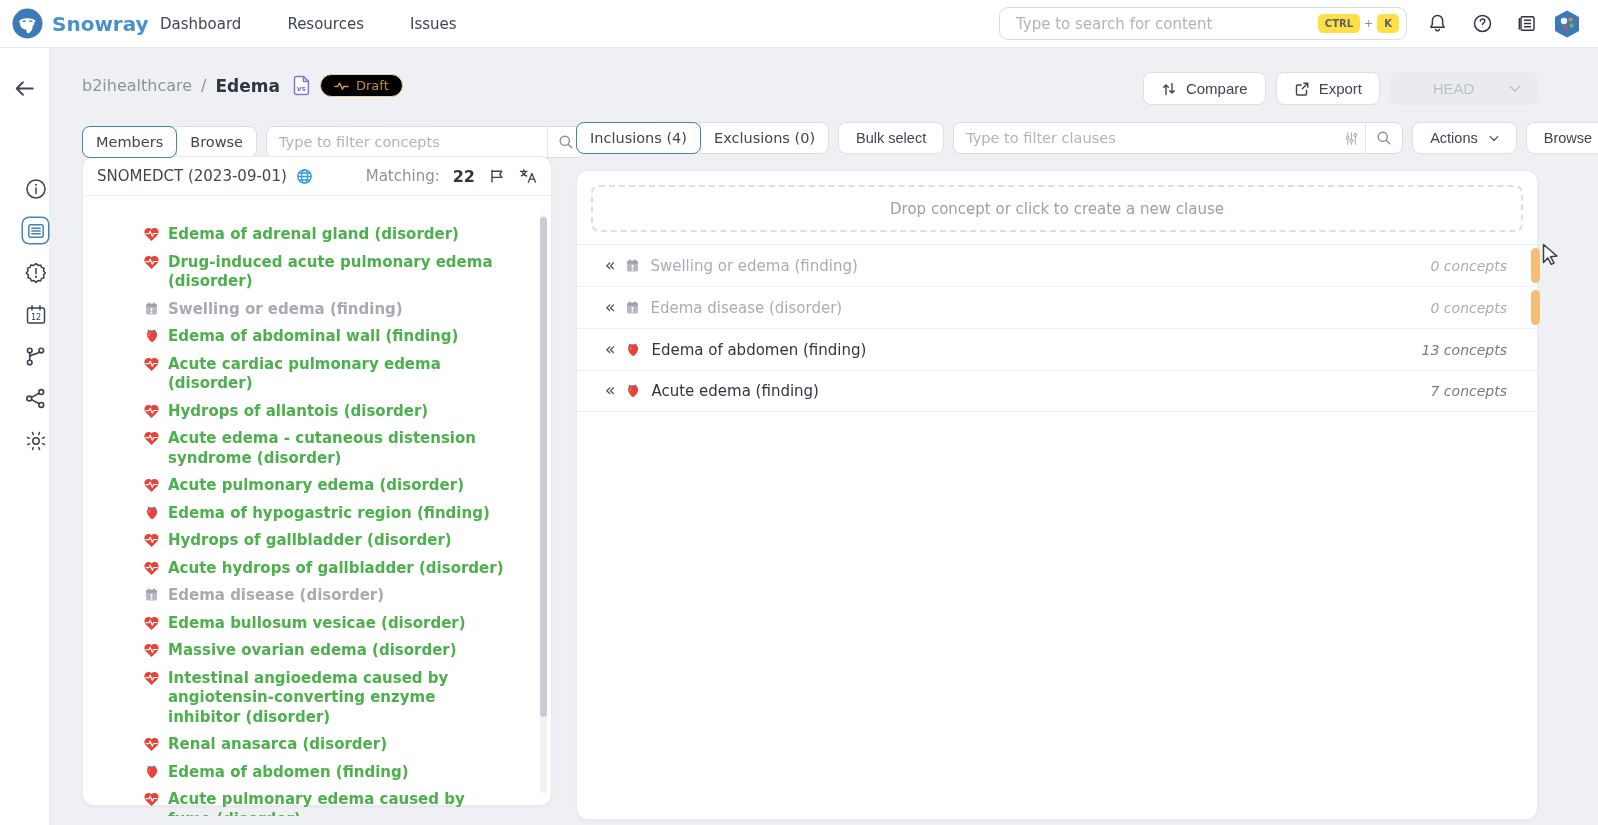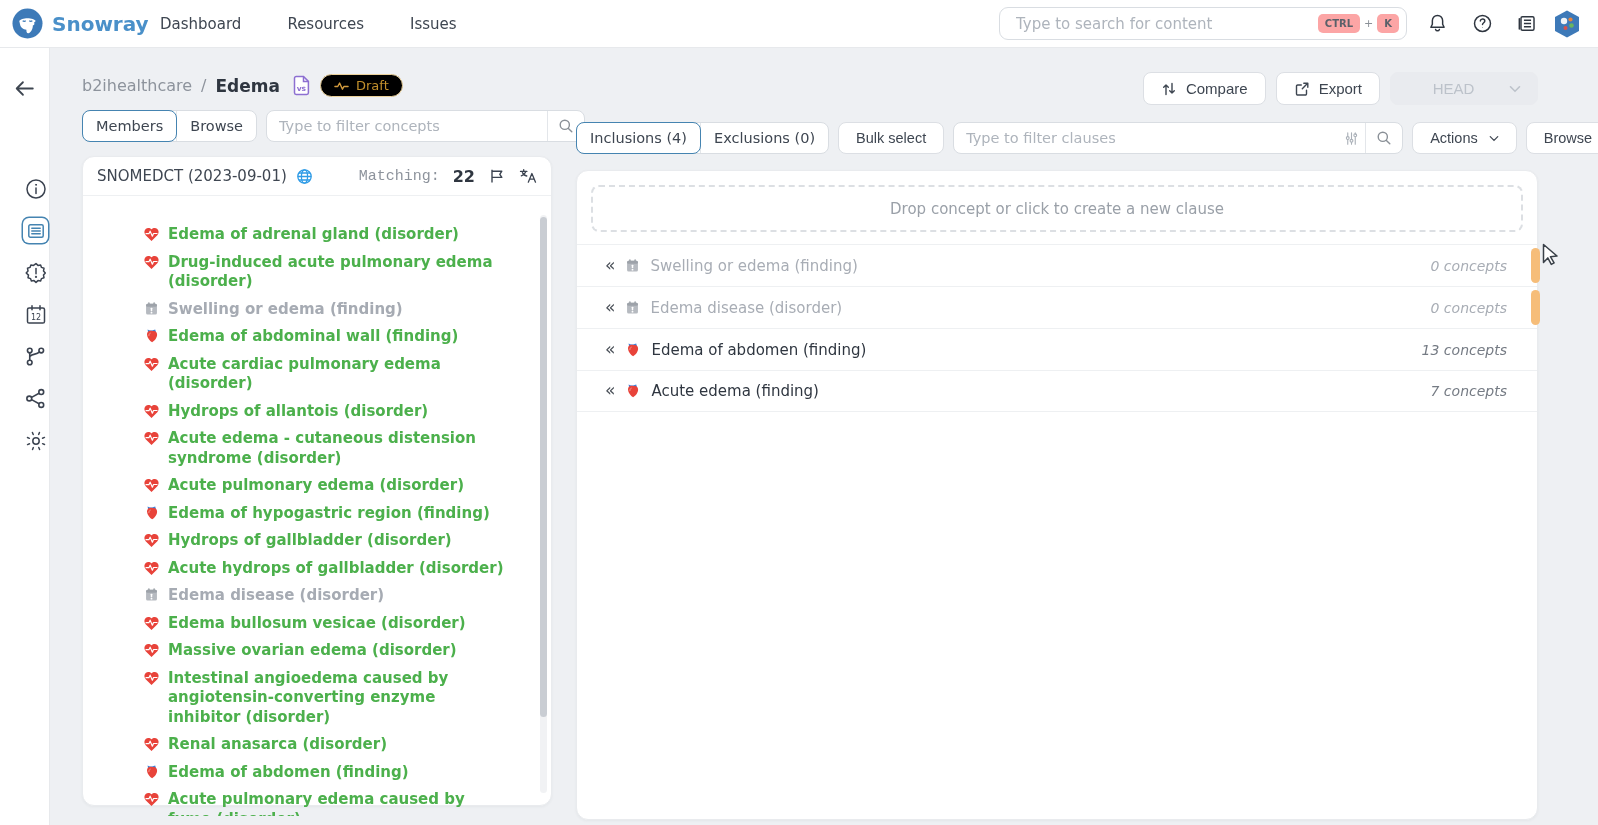--- a/index.html
+++ b/index.html
@@ -17,21 +17,21 @@
     border-bottom:1px solid #e7e9ec; display:flex; align-items:center; z-index:10; }
   .brand { display:flex; align-items:center; gap:9px; padding-left:12px; min-width:150px; }
   .brand-name { font-size:20px; color:#4a90c9; font-weight:600; }
   .nav-links { display:flex; gap:46px; margin-left:10px; font-size:15px; color:#3e4651; }
   .nav-link { cursor:pointer; }
   .nav-search { margin-left:auto; width:408px; height:33px; border:1px solid #d9dde2; border-radius:9px;
     display:flex; align-items:center; padding:0 7px 0 14px; background:#fff; }
   .nav-search .ph { flex:1; color:#aeb4bc; font-size:15px; border:0; outline:0; background:transparent;
     font-family:inherit; }
   .nav-search .ph::placeholder { color:#aeb4bc; }
-  .key-pill { background:#fca5a5; border-radius:5px; font-size:10px; font-weight:700; color:#5a6069;
+  .key-pill { background:#fde047; border-radius:5px; font-size:10px; font-weight:700; color:#5a6069;
     padding:4px 7px; }
   .plus-sign { font-size:11px; color:#8a9097; margin:0 4px; }
   .nav-icons { display:flex; align-items:center; gap:24px; margin:0 14px 0 20px; color:#2f3640; }
   .nav-icons .icn { cursor:pointer; }
 
   
   .rail { position:absolute; top:48px; left:0; width:50px; bottom:0; background:#fff;
     border-right:1px solid #e7e9ec; z-index:5; }
   .rail-back { position:absolute; top:28px; left:12px; cursor:pointer; color:#3e4651; }
   .rail-items { position:absolute; top:128px; left:0; width:71px; display:flex; flex-direction:column;
@@ -47,21 +47,21 @@
   .crumb-org, .crumb-sep { color:#8d939c; }
   .crumb-res { color:#2f3640; font-size:17px; font-weight:600; }
   .draft-pill { display:flex; align-items:center; gap:7px; border:1px solid #ecd29b; background:#000000;
     color:#c18f2c; border-radius:13px; padding:3px 13px; font-size:13px; }
   .top-actions { position:absolute; right:60px; top:24px; display:flex; gap:10px; }
   .btn { height:33px; display:flex; align-items:center; justify-content:center; gap:9px; background:#fff;
     border:1px solid #dcdfe4; border-radius:8px; font-size:15px; color:#3e4651; padding:0 17px; cursor:pointer; }
   .btn-version { background:#e9ebef; border-color:#e9ebef; color:#bcc2ca; width:148px;
     justify-content:space-between; padding:0 16px; cursor:default; }
 
-  .toolbar-left { position:absolute; left:32px; top:62px; display:flex; gap:9px; height:32px; }
+  .toolbar-left { position:absolute; left:32px; top:78px; display:flex; gap:9px; height:32px; }
   .toolbar-right { position:absolute; left:526px; top:74px; display:flex; gap:9px; height:32px; }
   .seg-group { display:flex; background:#fff; border:1px solid #d9dde2; border-radius:8px; }
   .seg { display:flex; align-items:center; padding:0 13px; font-size:14.5px; color:#3e4651;
     cursor:pointer; white-space:nowrap; }
   .seg + .seg { border-left:1px solid #e3e6ea; }
   .seg.active { border:1.5px solid #4584b1; border-radius:8px; margin:-1px; background:#fff; z-index:1; }
   .tb-btn { white-space:nowrap; height:32px; }
   .filter-box { background:#fff; border:1px solid #d9dde2; border-radius:8px; display:flex;
     align-items:center; overflow:hidden; }
   .filter-box input { border:0; outline:0; flex:1; font-family:inherit; font-size:14.5px; color:#3e4651;
@@ -76,21 +76,21 @@
   
   .card { position:absolute; background:#fff; border:1px solid #e9ebee; border-radius:12px;
     box-shadow:0 1px 3px rgba(40,50,60,.05); }
   .card-left { left:32px; top:108px; width:470px; height:650px; }
   .card-right { left:526px; top:122px; width:962px; height:650px; }
 
   .cs-header { height:39px; display:flex; align-items:center; padding:0 14px;
     border-bottom:1px solid #eef0f2; font-size:15px; }
   .cs-name { color:#3e4651; display:flex; gap:9px; align-items:center; }
   .cs-right { margin-left:auto; display:flex; align-items:center; gap:13px; color:#3b4350; }
-  .match-label { color:#8d939c;font-family:Liberation Mono, monospace; }
+  .match-label { color:#8d939c; }
   .match-count { color:#2f3640; font-weight:600; font-size:16px; }
   .cs-right .icn { cursor:pointer; }
 
   .concepts { list-style:none; margin:16px; padding:9px 26px 6px 44px; overflow:hidden; height:604px;font-weight:bold; }
   .concept { display:flex; gap:8px; padding:4px 0; font-size:15px; line-height:1.3; align-items:flex-start; cursor:pointer; }
   .concept .icn { flex:0 0 17px; margin-top:1px; }
   .concept.active .c-label { color:#4cb04c; }
   .concept.inactive .c-label { color:#a6abb3; }
   .v-scroll { position:absolute; right:4px; top:58px; bottom:12px; width:7px; border-radius:4px; background:#f1f2f4; }
   .v-thumb { position:absolute; top:2px; left:0; width:7px; height:500px; border-radius:4px; background:#c9cdd3; cursor:pointer; }

